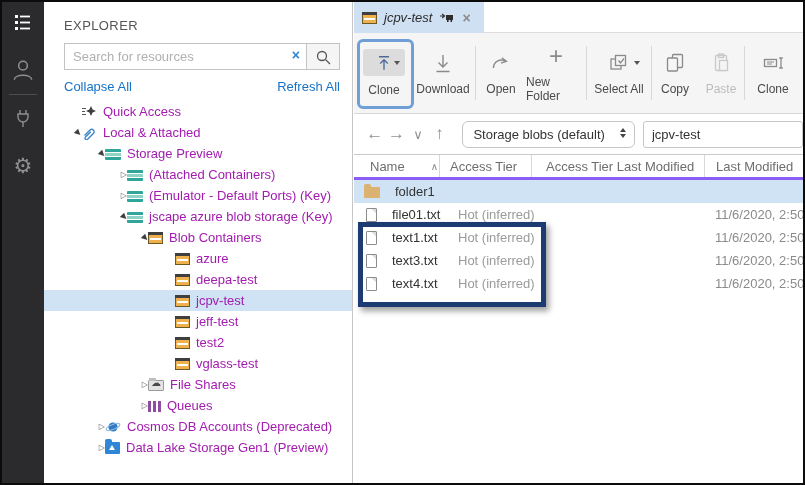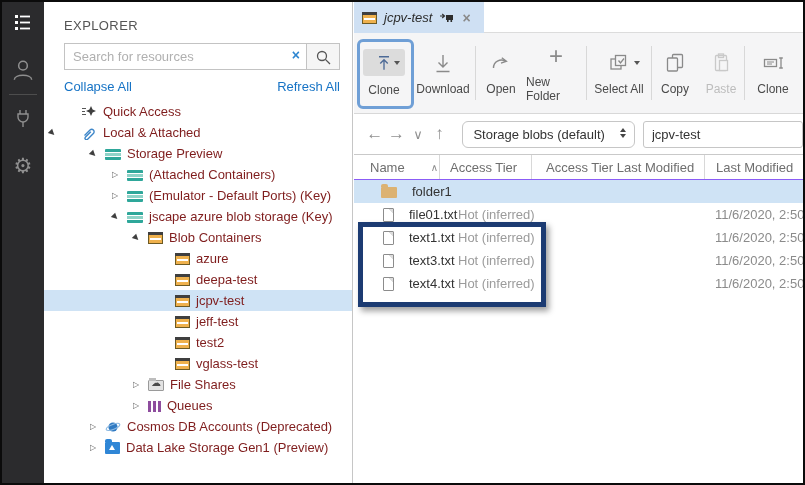--- a/index.html
+++ b/index.html
@@ -23,21 +23,21 @@
   .search-box input { width:100%; height:27px; border:1px solid #c3c3c3; padding:0 24px 0 8px;
     font-size:13px; color:#333; font-family:inherit; outline:none; }
   .search-box input::placeholder { color:#b0b0b0; }
   .search-clear { position:absolute; right:7px; top:4px; color:#2e86d1; font-weight:bold;
     font-size:14px; cursor:pointer; }
   .search-btn { width:33px; height:27px; border:1px solid #c3c3c3; border-left:none; background:#f5f5f5;
     display:flex; align-items:center; justify-content:center; cursor:pointer; }
   .links-row { display:flex; justify-content:space-between; margin:9px 12px 0 20px; }
   .link { color:#1673c5; cursor:pointer; font-size:13px; }
   .tree { margin-top:7px; }
-  .trow { display:flex; align-items:center; height:21px; cursor:pointer; white-space:nowrap; color:#7f1d1d; }
+  .trow { display:flex; align-items:center; height:21px; cursor:pointer; white-space:nowrap; color:#a21caf;text-align:right; }
   .trow.sel { background:#cfe3f5; }
   .lvl1 { padding-left:5px; } .lvl2 { padding-left:46px; } .lvl3 { padding-left:68px; }
   .lvl4 { padding-left:89px; } .lvl5 { padding-left:116px; }
   .tw { width:15px; flex:none; font-size:8px; line-height:1; color:#555; }
   .lvl1 .tw { width:32px; }
   .tw.open::before { content:"▶"; display:inline-block; transform:rotate(45deg); color:#3f3f3f; }
   .tw.closed::before { content:"▷"; color:#666; }
   .ico { width:16px; height:13px; flex:none; margin-right:6px; position:relative; }
   .ico-storage { height:11px; margin-top:1px; border-radius:1px;
     background:linear-gradient(180deg,#2ea79a 0 3px,#fff 3px 4px,#8fd3c8 4px 7px,#fff 7px 8px,#2ea79a 8px 11px); }
@@ -94,31 +94,31 @@
   .select { position:relative; margin-left:12px; width:200px; height:27px; border:1px solid #c6c6c6;
     border-radius:6px; background:#fff; display:flex; align-items:center; padding:0 26px 0 10px; cursor:pointer; }
   .spinner { position:absolute; right:8px; top:6px; display:flex; flex-direction:column; gap:2px; }
   .spinner i { display:block; width:0; height:0; border-left:3.5px solid transparent; border-right:3.5px solid transparent; }
   .spinner .up { border-bottom:4.5px solid #454545; }
   .spinner .dn { border-top:4.5px solid #454545; }
   .pathbox { margin-left:8px; width:160px; height:27px; border:1px solid #c6c6c6; border-radius:3px;
     padding:0 8px; font-size:13px; color:#333; font-family:inherit; outline:none; }
 
   .grid { position:absolute; left:0; right:0; top:152px; bottom:0; }
-  .ghead { display:flex; height:26px; border-top:1px solid #c9c9c9; border-bottom:1px solid #8b5cf6;
+  .ghead { display:flex; height:26px; border-top:1px solid #c9c9c9; border-bottom:3px solid #8b5cf6;
     color:#6e6e6e; align-items:center; }
   .ghead .hc { height:100%; display:flex; align-items:center; }
   .hc1 { width:86px; padding-left:16px; border-right:1px solid #d8d8d8; gap:26px; cursor:pointer; }
   .hc2 { width:92px; padding-left:10px; border-right:1px solid #d8d8d8; cursor:pointer; }
   .hc3 { width:173px; padding-left:14px; border-right:1px solid #d8d8d8; cursor:pointer; }
   .hc4 { flex:1; padding-left:11px; cursor:pointer; }
   .sortg { font-size:10px; color:#8a8a8a; }
   .grow { display:flex; height:23px; align-items:center; cursor:pointer; }
   .grow.sel { background:#cfe3f5; }
-  .c-name { width:86px; padding-left:27px; display:flex; align-items:center; gap:9px; overflow:visible; white-space:nowrap; }
+  .c-name { width:86px; padding-left:10px; display:flex; align-items:center; gap:9px; overflow:visible; white-space:nowrap; }
   .c-tier { width:92px; padding-left:18px; color:#9b9b9b; white-space:nowrap; }
   .c-atlm { width:173px; }
   .c-lm { flex:1; padding-left:10px; color:#8b8b8b; white-space:nowrap; overflow:hidden; }
 
   
   .annot-upload { position:absolute; left:355px; top:37px; width:57px; height:70px;
     border:3px solid #6f9fd6; border-radius:6px; pointer-events:none; z-index:5; }
   .annot-rows { position:absolute; left:356px; top:220px; width:188px; height:85px;
     border:5px solid #1c3b72; box-shadow:3px 4px 6px rgba(0,0,0,.38); pointer-events:none; z-index:5; }
 

